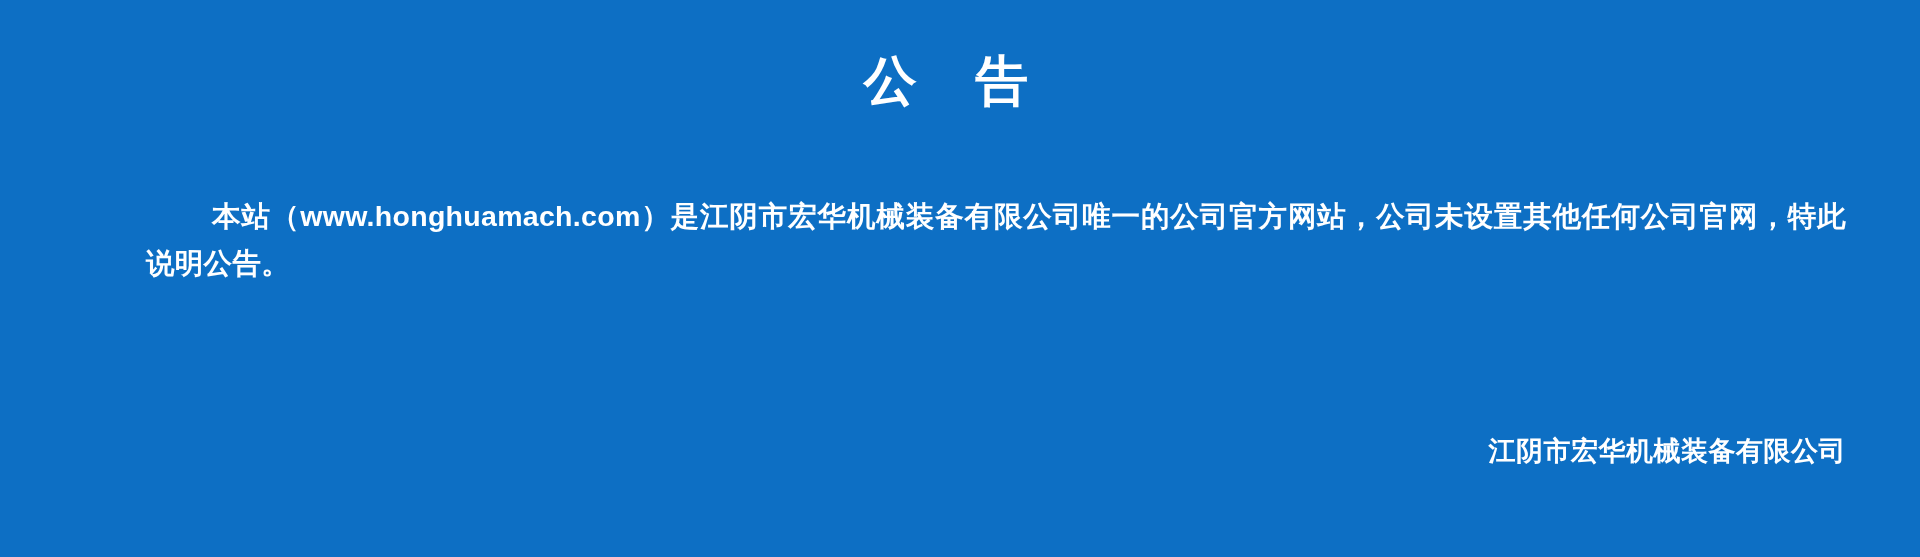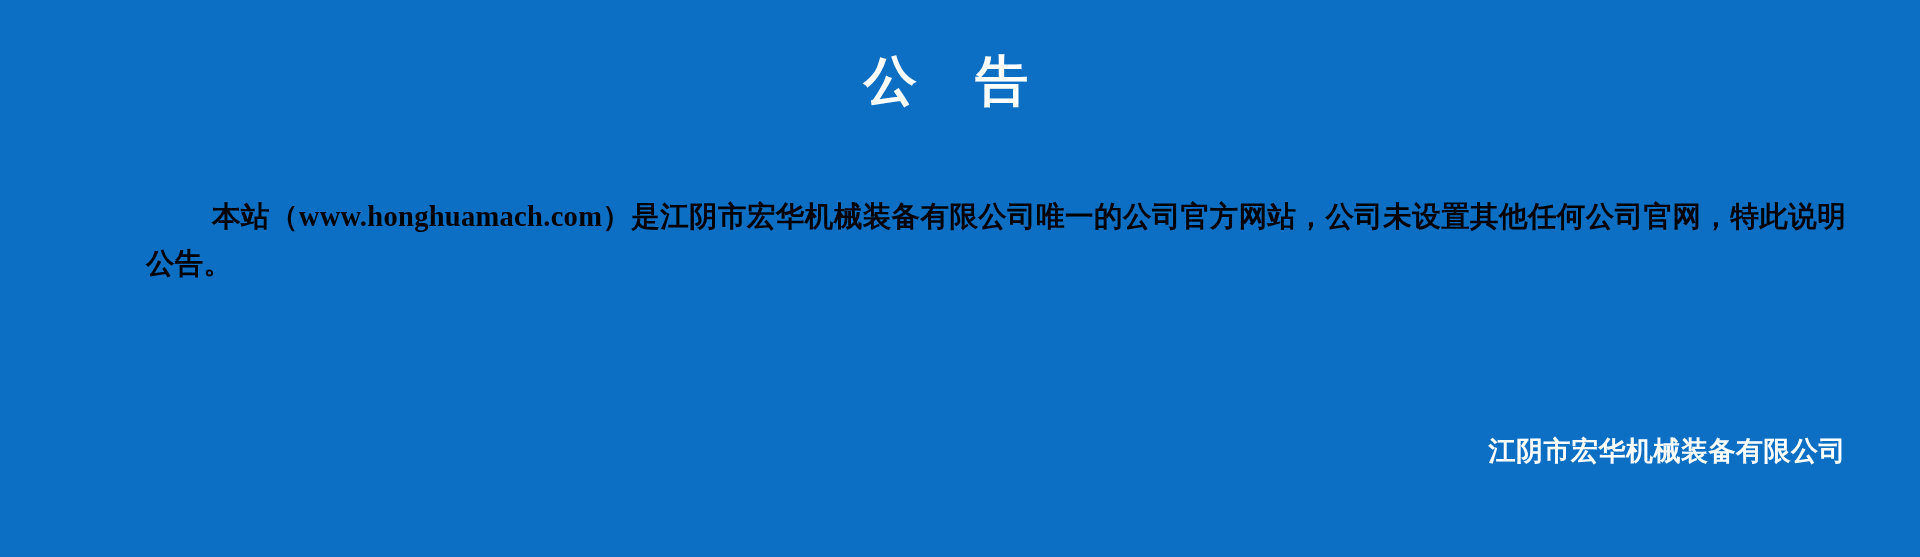--- a/index.html
+++ b/index.html
@@ -34,22 +34,22 @@
     letter-spacing: 20px;
     text-indent: 20px;
     white-space: nowrap;
     transform: translateX(-14px);
   }
   #notice-body {
     position: absolute;
     left: 146px;
     top: 193px;
     width: 1700px;
-    color: #000000;
-    font-family: Liberation Serif, serif;
+    color: #ffffff;
+    font-family: Liberation Sans, sans-serif;
     font-weight: bold;
     font-size: 28.5px;
     line-height: 47px;
     text-align: justify;
     text-justify: inter-ideograph;
     text-indent: 66px;
     letter-spacing: 0.3px;
   }
   #notice-signature-row {
     position: absolute;

